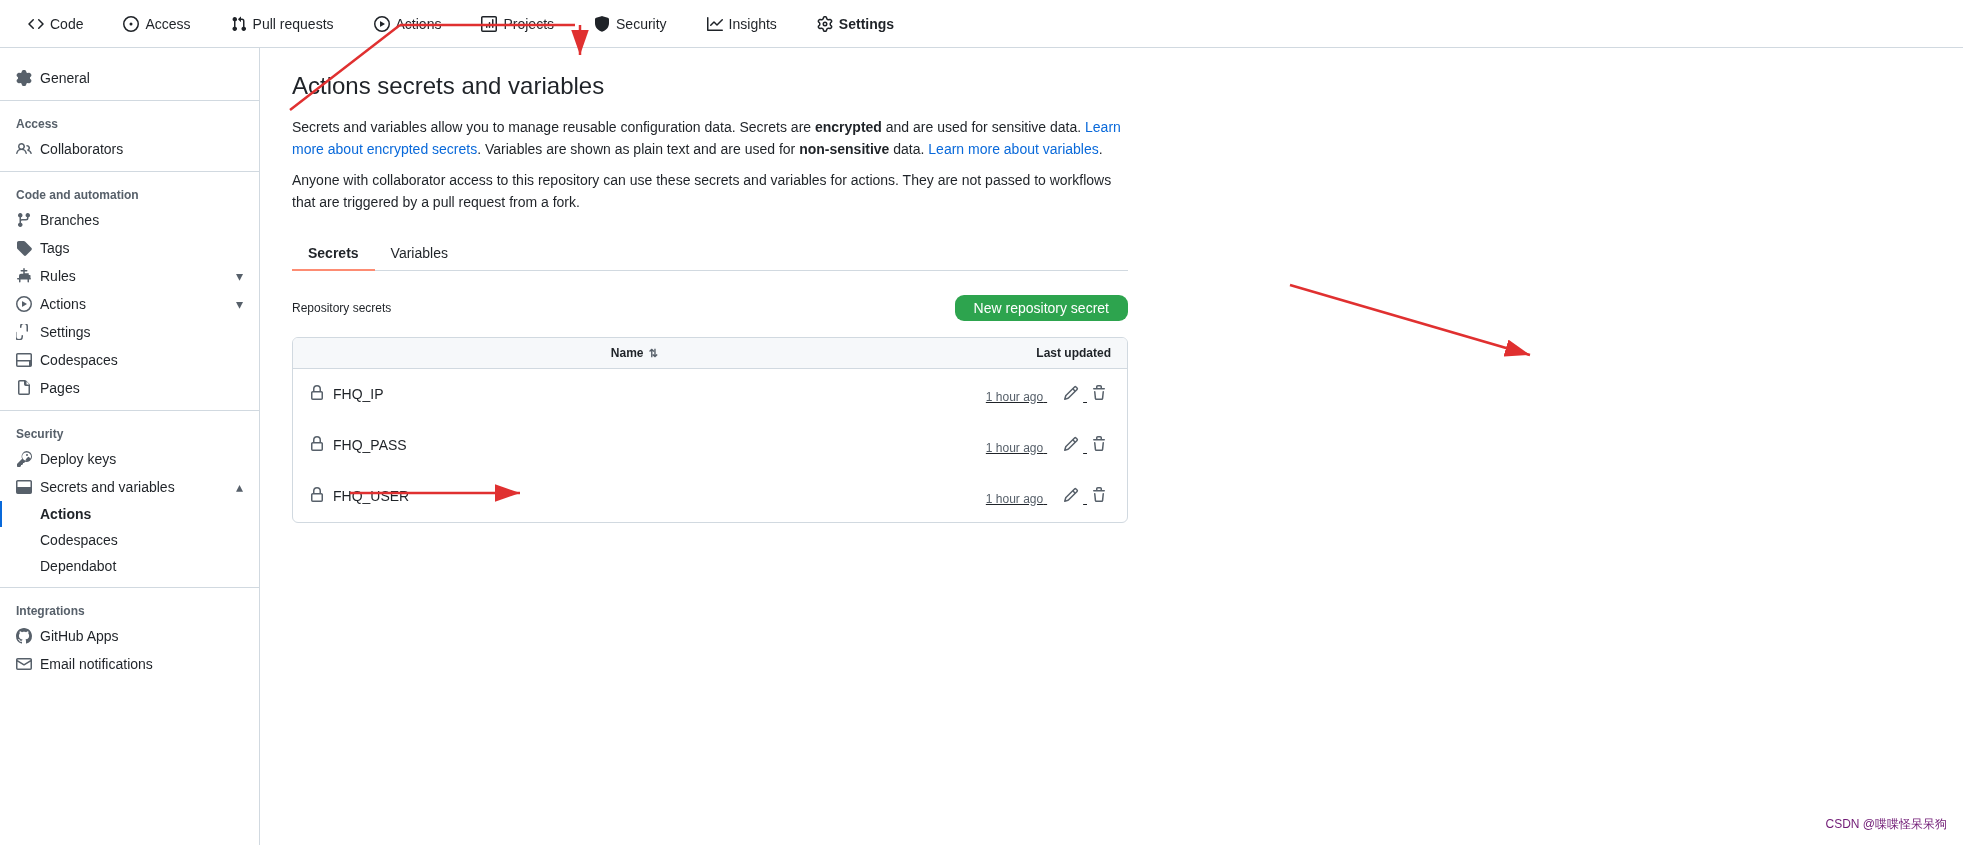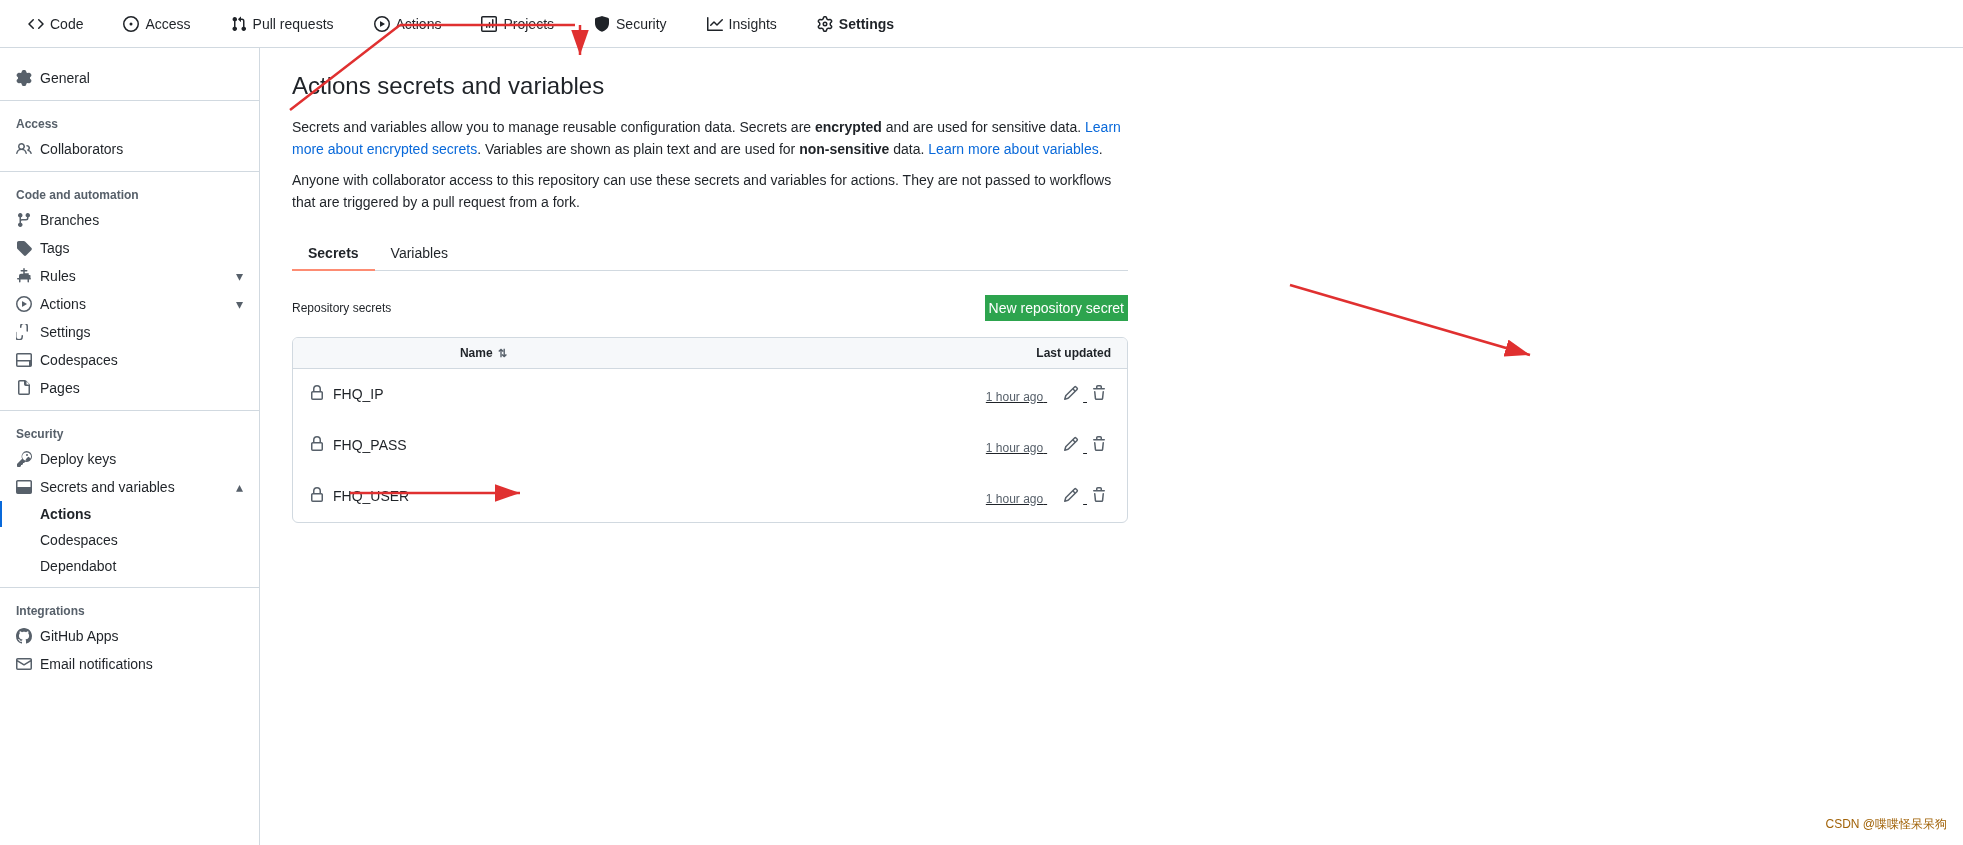--- a/index.html
+++ b/index.html
@@ -128,43 +128,43 @@
     .section-title {
       font-size: 12px;
       font-weight: 400;
       color: #1f2328;
     }
 
     .btn-green {
       background: #2da44e;
       color: #fff;
       border: none;
-      border-radius: 0;
-      padding: 5px 4px;
+      border-radius: 9px;
+      padding: 5px 19px;
       font-size: 14px;
       font-weight: 500;
       cursor: pointer;
       display: inline-flex;
       align-items: center;
       gap: 6px;
     }
 
     
     .secrets-table {
       width: 100%;
       border: 1px solid #d1d9e0;
       border-radius: 6px;
       border-collapse: separate;
       border-spacing: 0;
       overflow: hidden;
     }
     .secrets-table thead th {
       background: #f6f8fa;
       padding: 8px 16px;
-      text-align: center;
+      text-align: right;
       font-size: 12px;
       font-weight: 600;
       color: #1f2328;
       border-bottom: 1px solid #d1d9e0;
     }
     .secrets-table thead th:last-child { text-align: right; }
     .secrets-table tbody tr { border-bottom: 6px solid #0f172a; }
     .secrets-table tbody tr:last-child { border-bottom: none; }
     .secrets-table tbody td {
       padding: 12px 16px;
@@ -536,13 +536,13 @@
   <line x1="580" y1="25" x2="580" y2="55" stroke="#e03030" stroke-width="2.5" marker-end="url(#arrowhead)"></line>
   <line x1="400" y1="25" x2="575" y2="25" stroke="#e03030" stroke-width="2.5"></line>
   <line x1="400" y1="25" x2="290" y2="110" stroke="#e03030" stroke-width="2.5"></line>
 
   <line x1="1290" y1="285" x2="1530" y2="355" stroke="#e03030" stroke-width="2.5" marker-end="url(#arrowhead)"></line>
 
   <line x1="480" y1="493" x2="520" y2="493" stroke="#e03030" stroke-width="2.5" marker-end="url(#arrowhead)"></line>
   <line x1="350" y1="493" x2="480" y2="493" stroke="#e03030" stroke-width="2.5"></line>
 </svg>
 
-<div style="position:fixed; bottom:12px; right:16px; font-size:12px; color:#a16207; pointer-events:none;">CSDN @喋喋怪呆呆狗</div>
+<div style="position:fixed; bottom:12px; right:16px; font-size:12px; color:#701a75; pointer-events:none;">CSDN @喋喋怪呆呆狗</div>
 
 </body></html>

